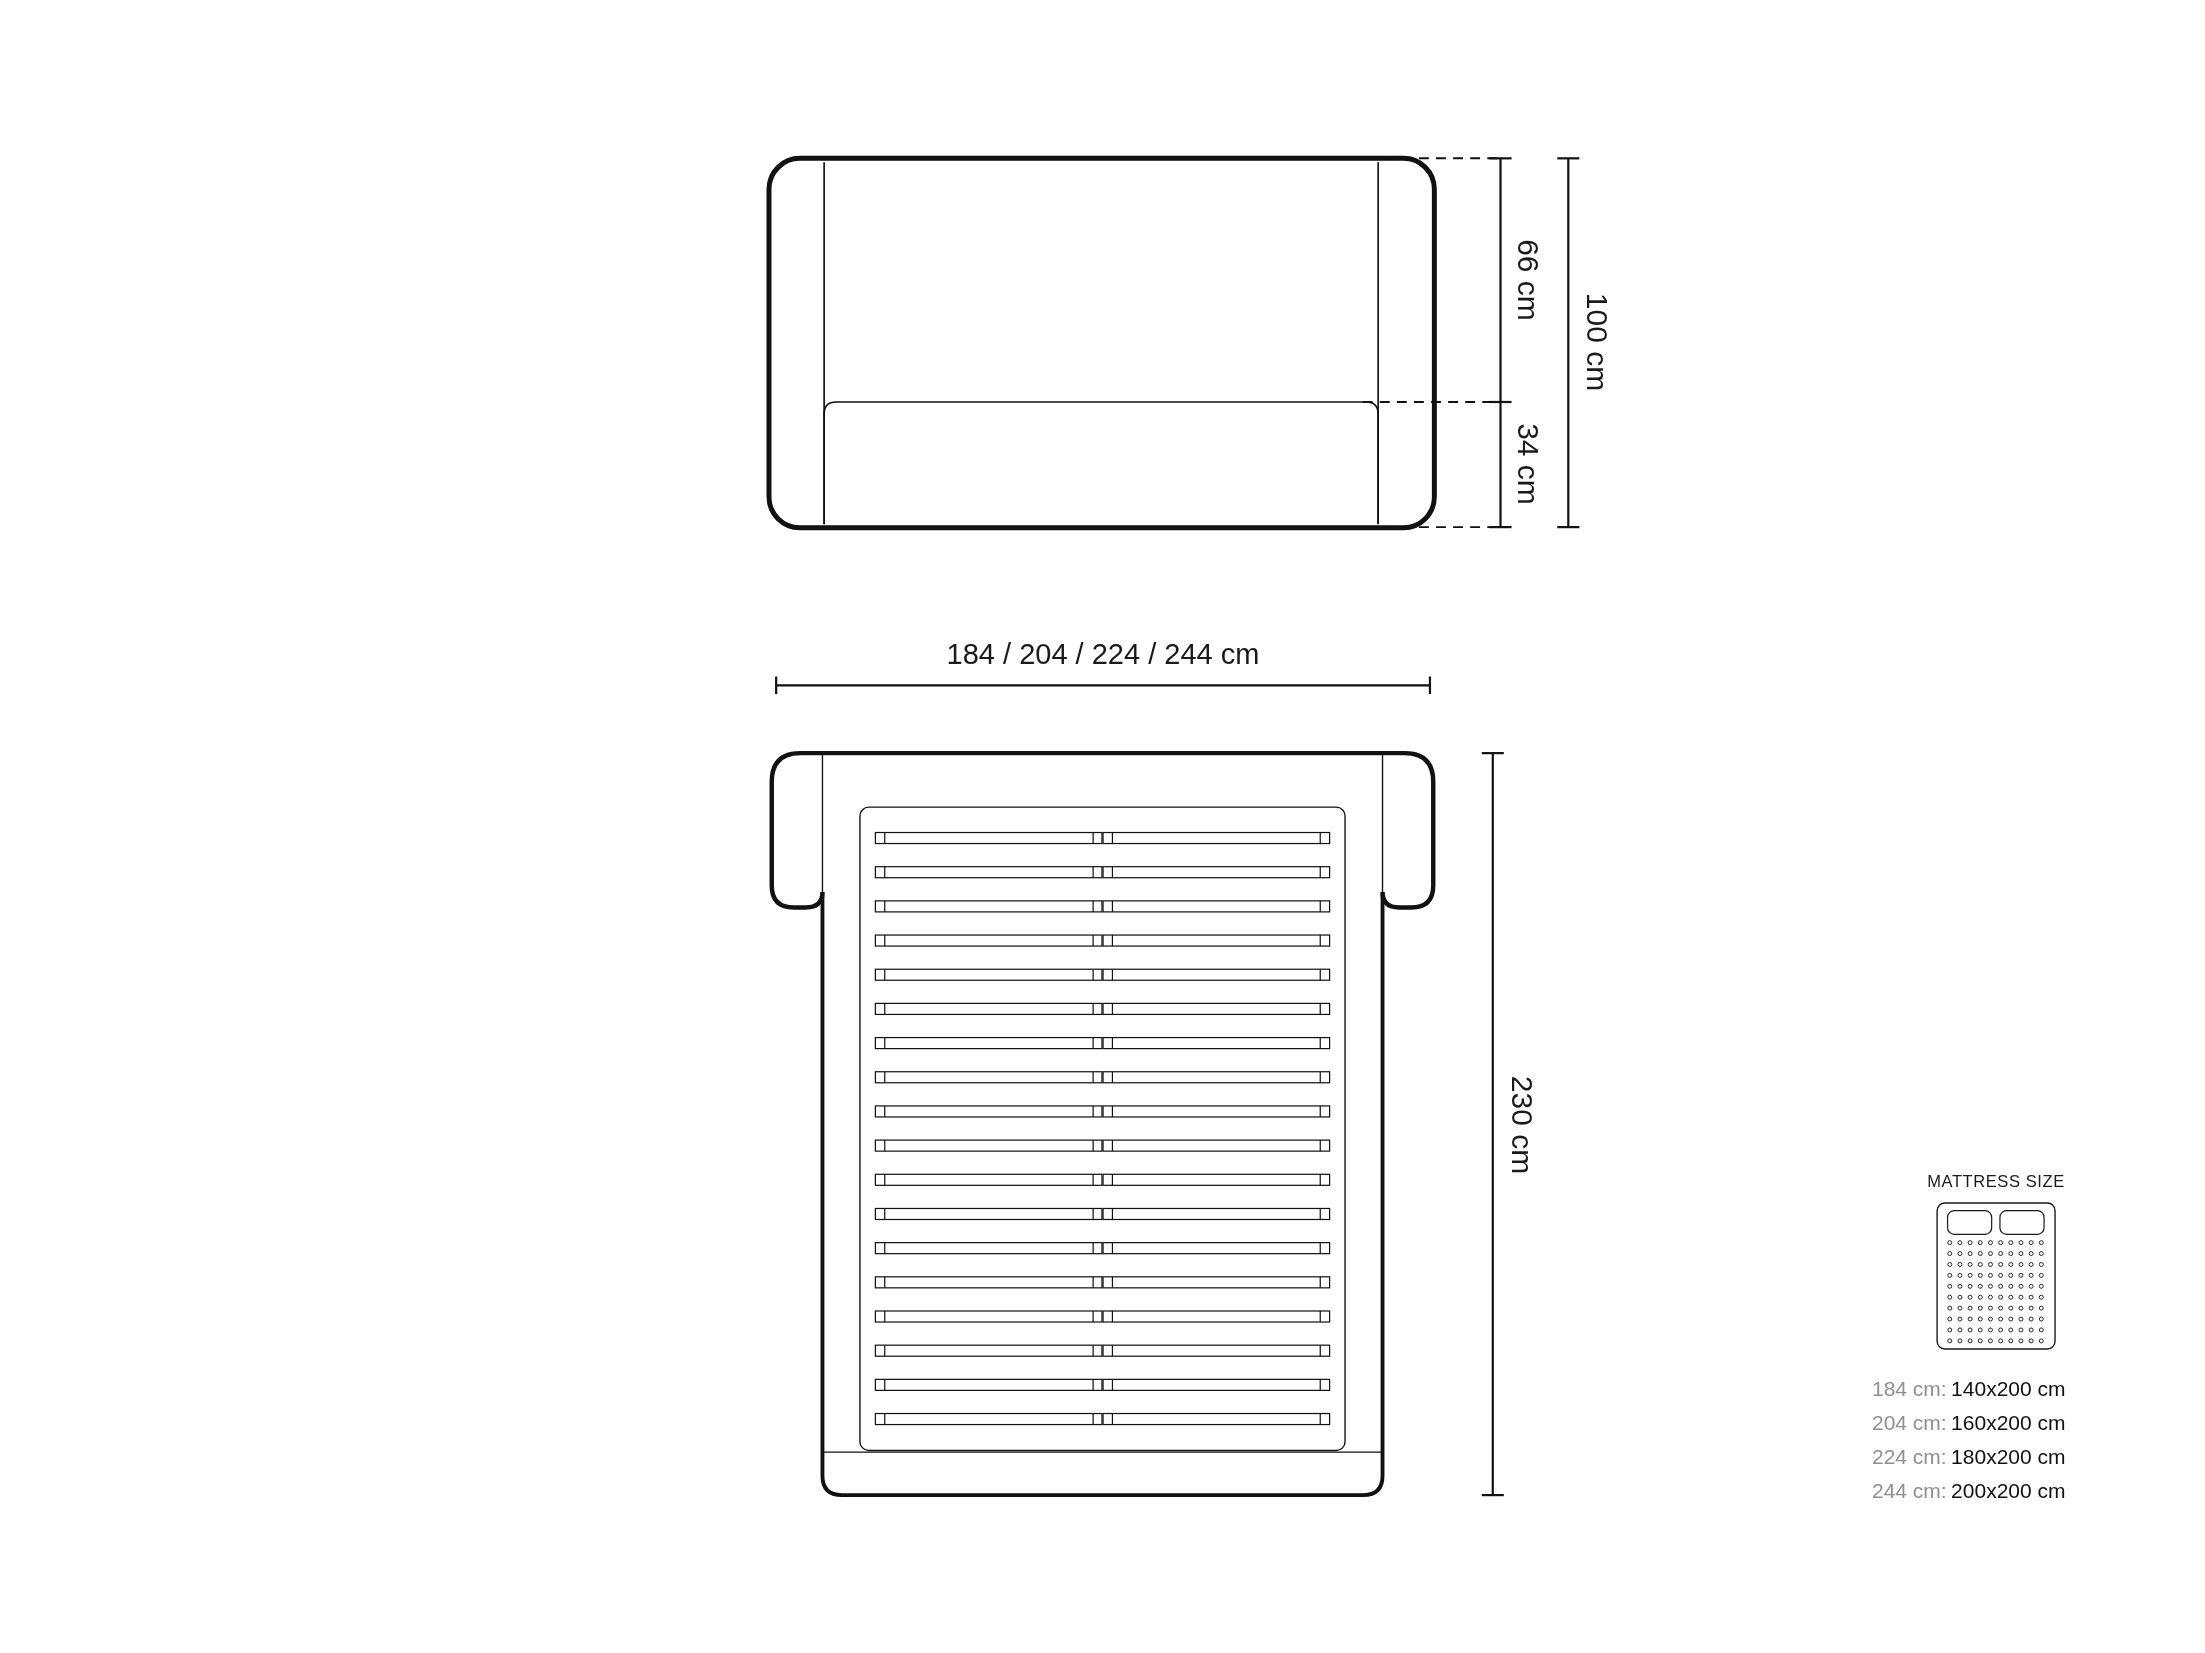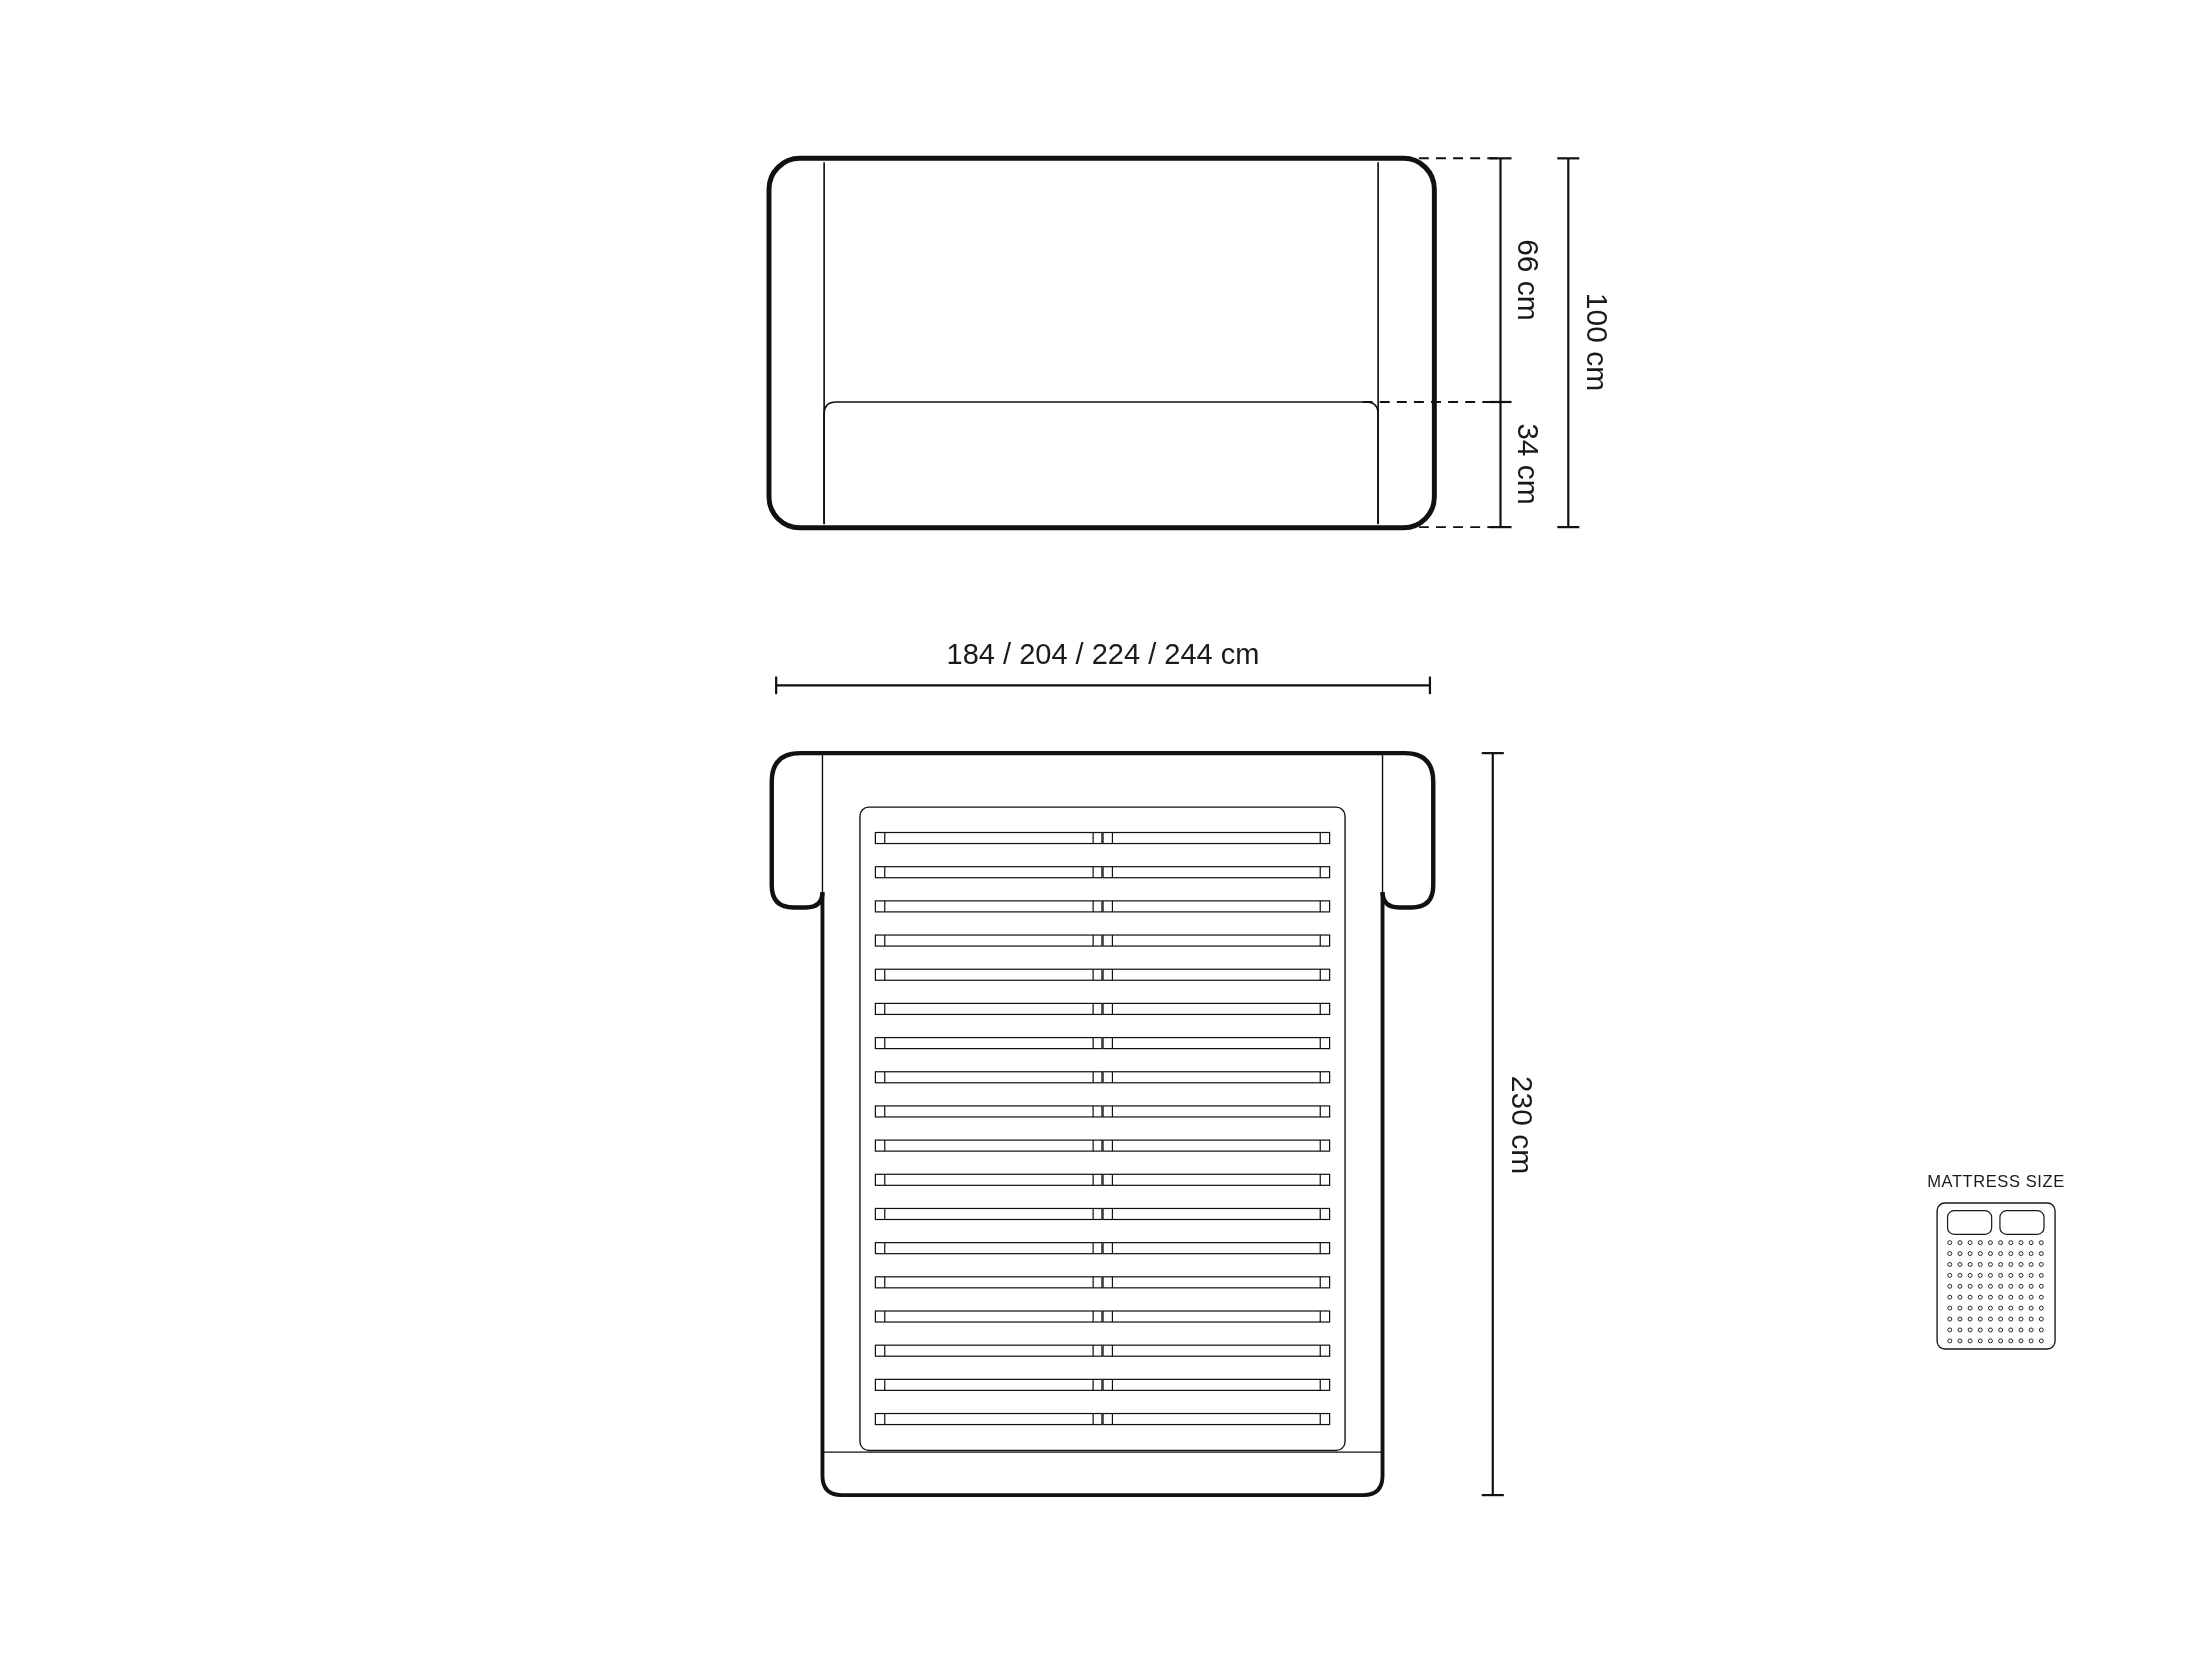--- a/index.html
+++ b/index.html
@@ -363,14 +363,28 @@
   <div class="dim-label rot" style="left:1528px;top:464px;">34 cm</div>
 
   <div class="dim-label rot" style="left:1597px;top:342px;">100 cm</div>
 
   <div class="dim-label hor width-label" style="left:1103px;top:654px;text-align:center;">184 / 204 / 224 / 244 cm</div>
 
   <div class="dim-label rot" style="left:1522px;top:1125px;">230 cm</div>
 
   <div class="legend-title" style="left:1996px;top:1181px;">MATTRESS SIZE</div>
 
+  <div class="legend-rows">
+    <div class="legend-row">
+      <span class="w">184 cm:</span><span class="m">140x200 cm</span>
+    </div>
+    <div class="legend-row">
+      <span class="w">204 cm:</span><span class="m">160x200 cm</span>
+    </div>
+    <div class="legend-row">
+      <span class="w">224 cm:</span><span class="m">180x200 cm</span>
+    </div>
+    <div class="legend-row">
+      <span class="w">244 cm:</span><span class="m">200x200 cm</span>
+    </div>
+  </div>
 </div>
 
 
 </body></html>

